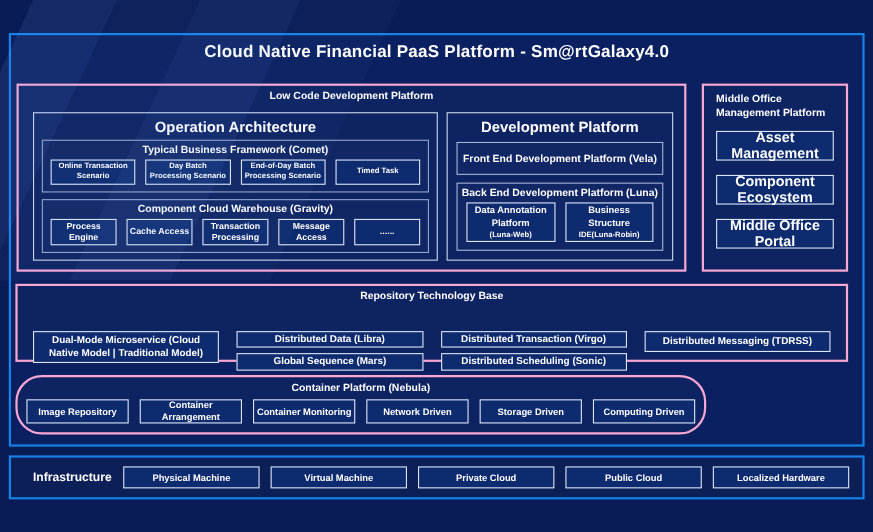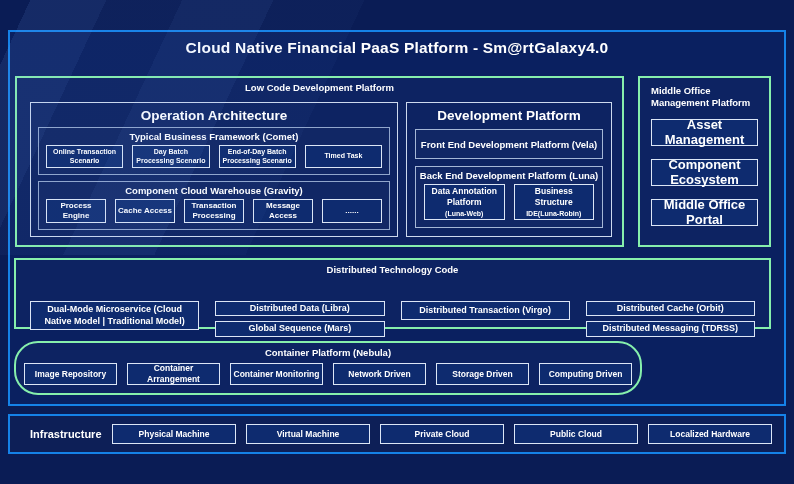--- a/index.html
+++ b/index.html
@@ -27,21 +27,21 @@
 
   .outer-panel {
     position:absolute; left:8px; top:30px; width:778px; height:376px;
     border:2px solid #1582e8; background:#0a2060;
   }
   .main-title {
     position:absolute; top:7px; left:0; right:0;
     text-align:center; font-size:15.5px; letter-spacing:.2px;
   }
 
-  .panel { position:absolute; border:2px solid #86efac; background:rgba(255,255,255,0.015); }
+  .panel { position:absolute; border:2px solid #f9a8d4; background:rgba(255,255,255,0.015); }
   .panel-label { text-align:center; font-size:9.5px; padding-top:4px; }
 
   
   .lowcode-panel { left:5px; top:44px; width:609px; height:171px; }
   .lowcode-content {
     position:absolute; left:0; right:0; top:22px; bottom:0;
     display:flex; gap:8px; padding:2px 10px 8px 13px;
   }
   .big-box { border:1px solid #cdd9ee; display:flex; flex-direction:column; }
   .oparch-box { flex:0 0 368px; }
@@ -161,34 +161,34 @@
   </div>
 
   <div class="panel middle-office-panel">
     <div class="mo-label">Middle Office Management Platform</div>
     <div class="mo-box first">Asset Management</div>
     <div class="mo-box">Component Ecosystem</div>
     <div class="mo-box">Middle Office Portal</div>
   </div>
 
   <div class="panel distributed-panel">
-    <div class="panel-label">Distributed Technology Code</div>
+    <div class="panel-label">Repository Technology Base</div>
     <div class="dist-grid">
       <div class="dist-col">
         <div class="leaf dual-mode-leaf">Dual-Mode Microservice (Cloud Native Model | Traditional Model)</div>
       </div>
       <div class="dist-col">
         <div class="leaf dist-leaf">Distributed Data (Libra)</div>
         <div class="leaf dist-leaf">Global Sequence (Mars)</div>
       </div>
       <div class="dist-col">
         <div class="leaf dist-leaf">Distributed Transaction (Virgo)</div>
-      </div>
-      <div class="dist-col">
-        <div class="leaf dist-leaf">Distributed Cache (Orbit)</div>
+        <div class="leaf dist-leaf">Distributed Scheduling (Sonic)</div>
+      </div>
+      <div class="dist-col">
         <div class="leaf dist-leaf">Distributed Messaging (TDRSS)</div>
       </div>
     </div>
   </div>
 
   <div class="panel container-panel">
     <div class="panel-label">Container Platform (Nebula)</div>
     <div class="container-row">
       <div class="leaf container-leaf">Image Repository</div>
       <div class="leaf container-leaf">Container Arrangement</div>

